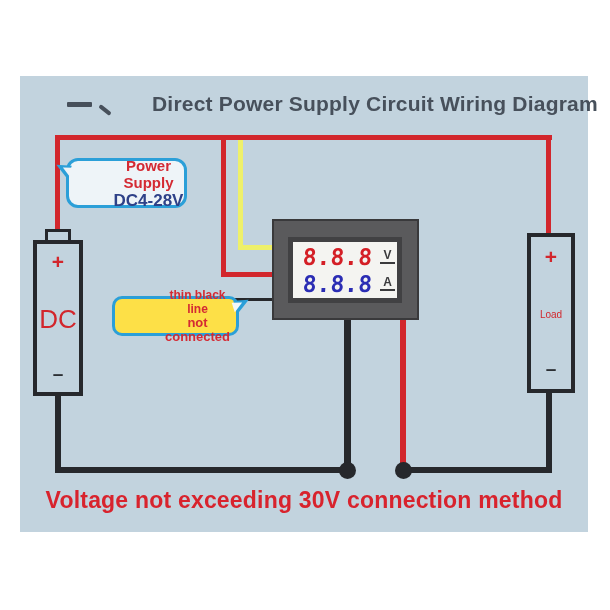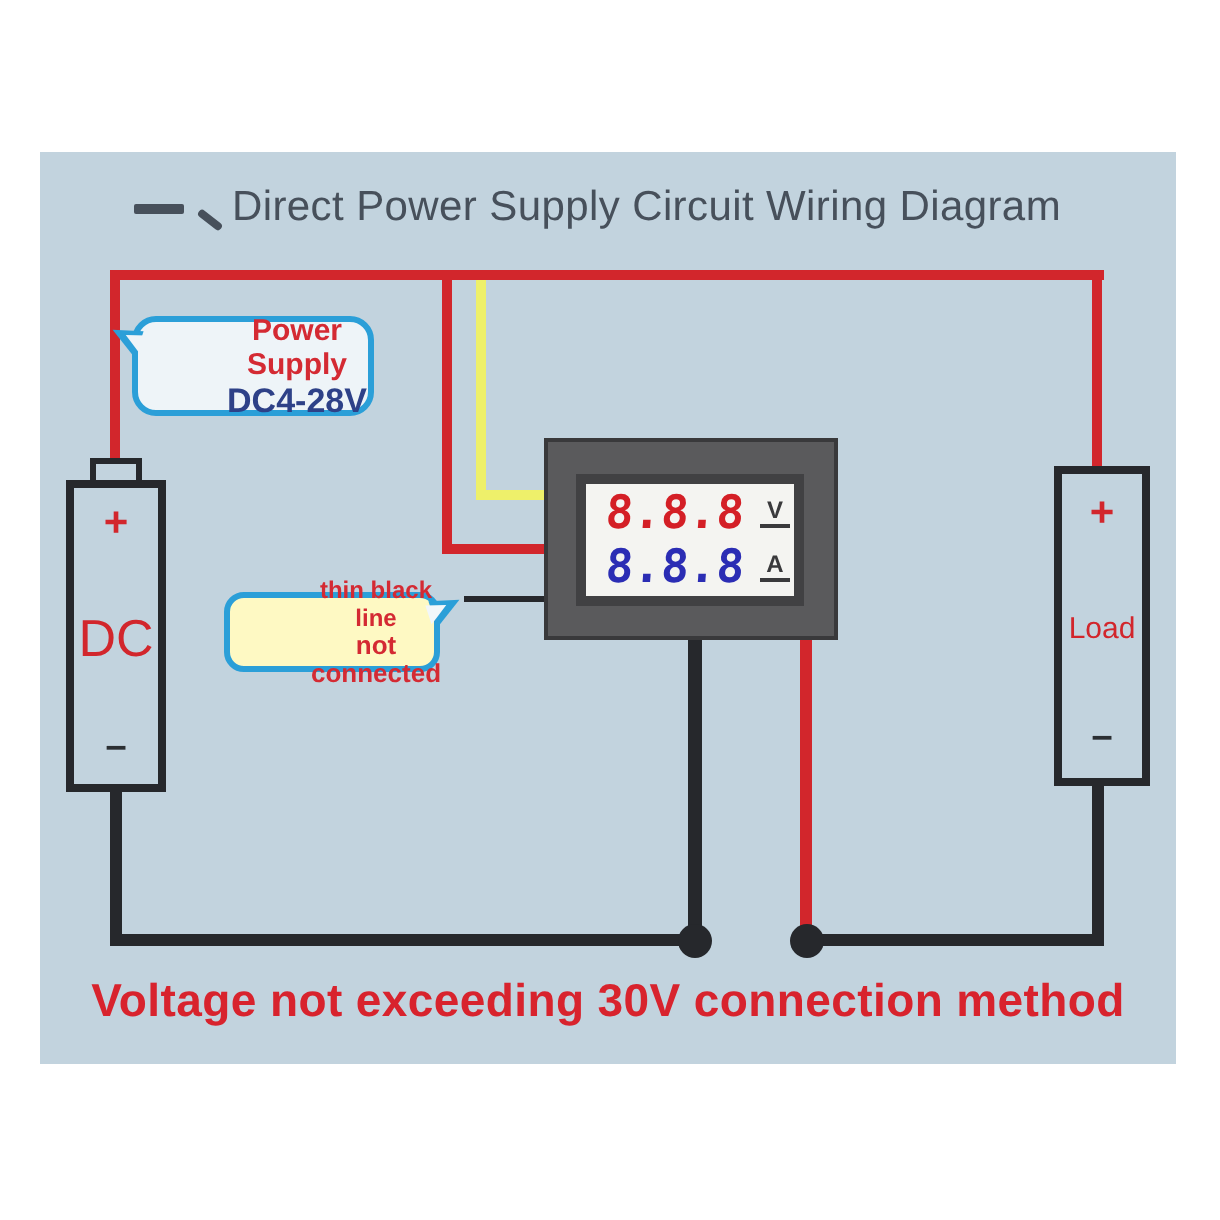--- a/index.html
+++ b/index.html
@@ -7,21 +7,21 @@
     position:relative;width:610px;height:610px;background:#ffffff;
     font-family:"Liberation Sans",sans-serif;overflow:hidden;
   }
   .panel{position:absolute;left:20px;top:76px;width:568px;height:456px;background:#c2d3de;}
 
   
   .title-row{position:absolute;left:67px;top:90px;display:flex;align-items:center;height:28px;}
   .dash-icon{width:25px;height:5px;background:#47505b;border-radius:1px;}
   .tick-icon{width:14px;height:4px;background:#47505b;border-radius:2px;
              transform:rotate(38deg);margin:12px 4px 0 6px;}
-  .title-text{font-size:21px;font-weight:normal;color:#47505b;letter-spacing:.2px;white-space:nowrap;}
+  .title-text{font-size:21px;font-weight:bold;color:#47505b;letter-spacing:.2px;white-space:nowrap;margin-left:36px;}
 
   
   .wire{position:absolute;}
   .w-red{background:#d2262c;}
   .w-yellow{background:#eef06a;}
   .w-black{background:#26282c;}
   .dot{position:absolute;width:17px;height:17px;border-radius:50%;background:#26282c;}
 
   
   .comp{position:absolute;border:4px solid #26282c;background:#c2d3de;
@@ -106,21 +106,21 @@
 
   <div class="battery-cap"></div>
   <div class="comp" style="left:33px;top:240px;width:42px;height:130px;padding:8px 0 10px 0;">
     <span class="plus">+</span>
     <span class="comp-label" style="font-size:26px;">DC</span>
     <span class="minus">–</span>
   </div>
 
   <div class="comp" style="left:527px;top:233px;width:40px;height:130px;padding:10px 0 12px 0;">
     <span class="plus">+</span>
-    <span class="comp-label" style="font-size:15px;">Load</span>
+    <span class="comp-label" style="font-size:10px;">Load</span>
     <span class="minus">–</span>
   </div>
 
   <div class="meter-frame"></div>
   <div class="meter-display">
     <div class="seg-row">
       <span class="seg-digits seg-red">8.8.8</span>
       <span class="seg-unit">V</span>
     </div>
     <div class="seg-row">
@@ -129,21 +129,21 @@
     </div>
   </div>
 
   <div class="bubble" style="left:66px;top:158px;width:121px;height:50px;">
     <span class="tail tail-left-outer"></span>
     <span class="tail tail-left-inner"></span>
     <span class="l1" style="font-size:15px;line-height:17px;">Power Supply</span>
     <span style="font-size:17px;line-height:19px;color:#2e4188;font-weight:bold;">DC4-28V</span>
   </div>
 
-  <div class="bubble" style="left:112px;top:296px;width:108px;height:40px;border-radius:10px;background:#fef9c3;">
+  <div class="bubble" style="left:112px;top:296px;width:127px;height:40px;border-radius:10px;background:#fde047;">
     <span class="tail tail-right-outer"></span>
     <span class="tail tail-right-inner"></span>
     <span class="l1" style="font-size:12px;line-height:14px;">thin black line</span>
     <span class="l1" style="font-size:13px;line-height:14px;">not connected</span>
   </div>
 
   <div class="caption">Voltage not exceeding 30V connection method</div>
 
 </div>
 

